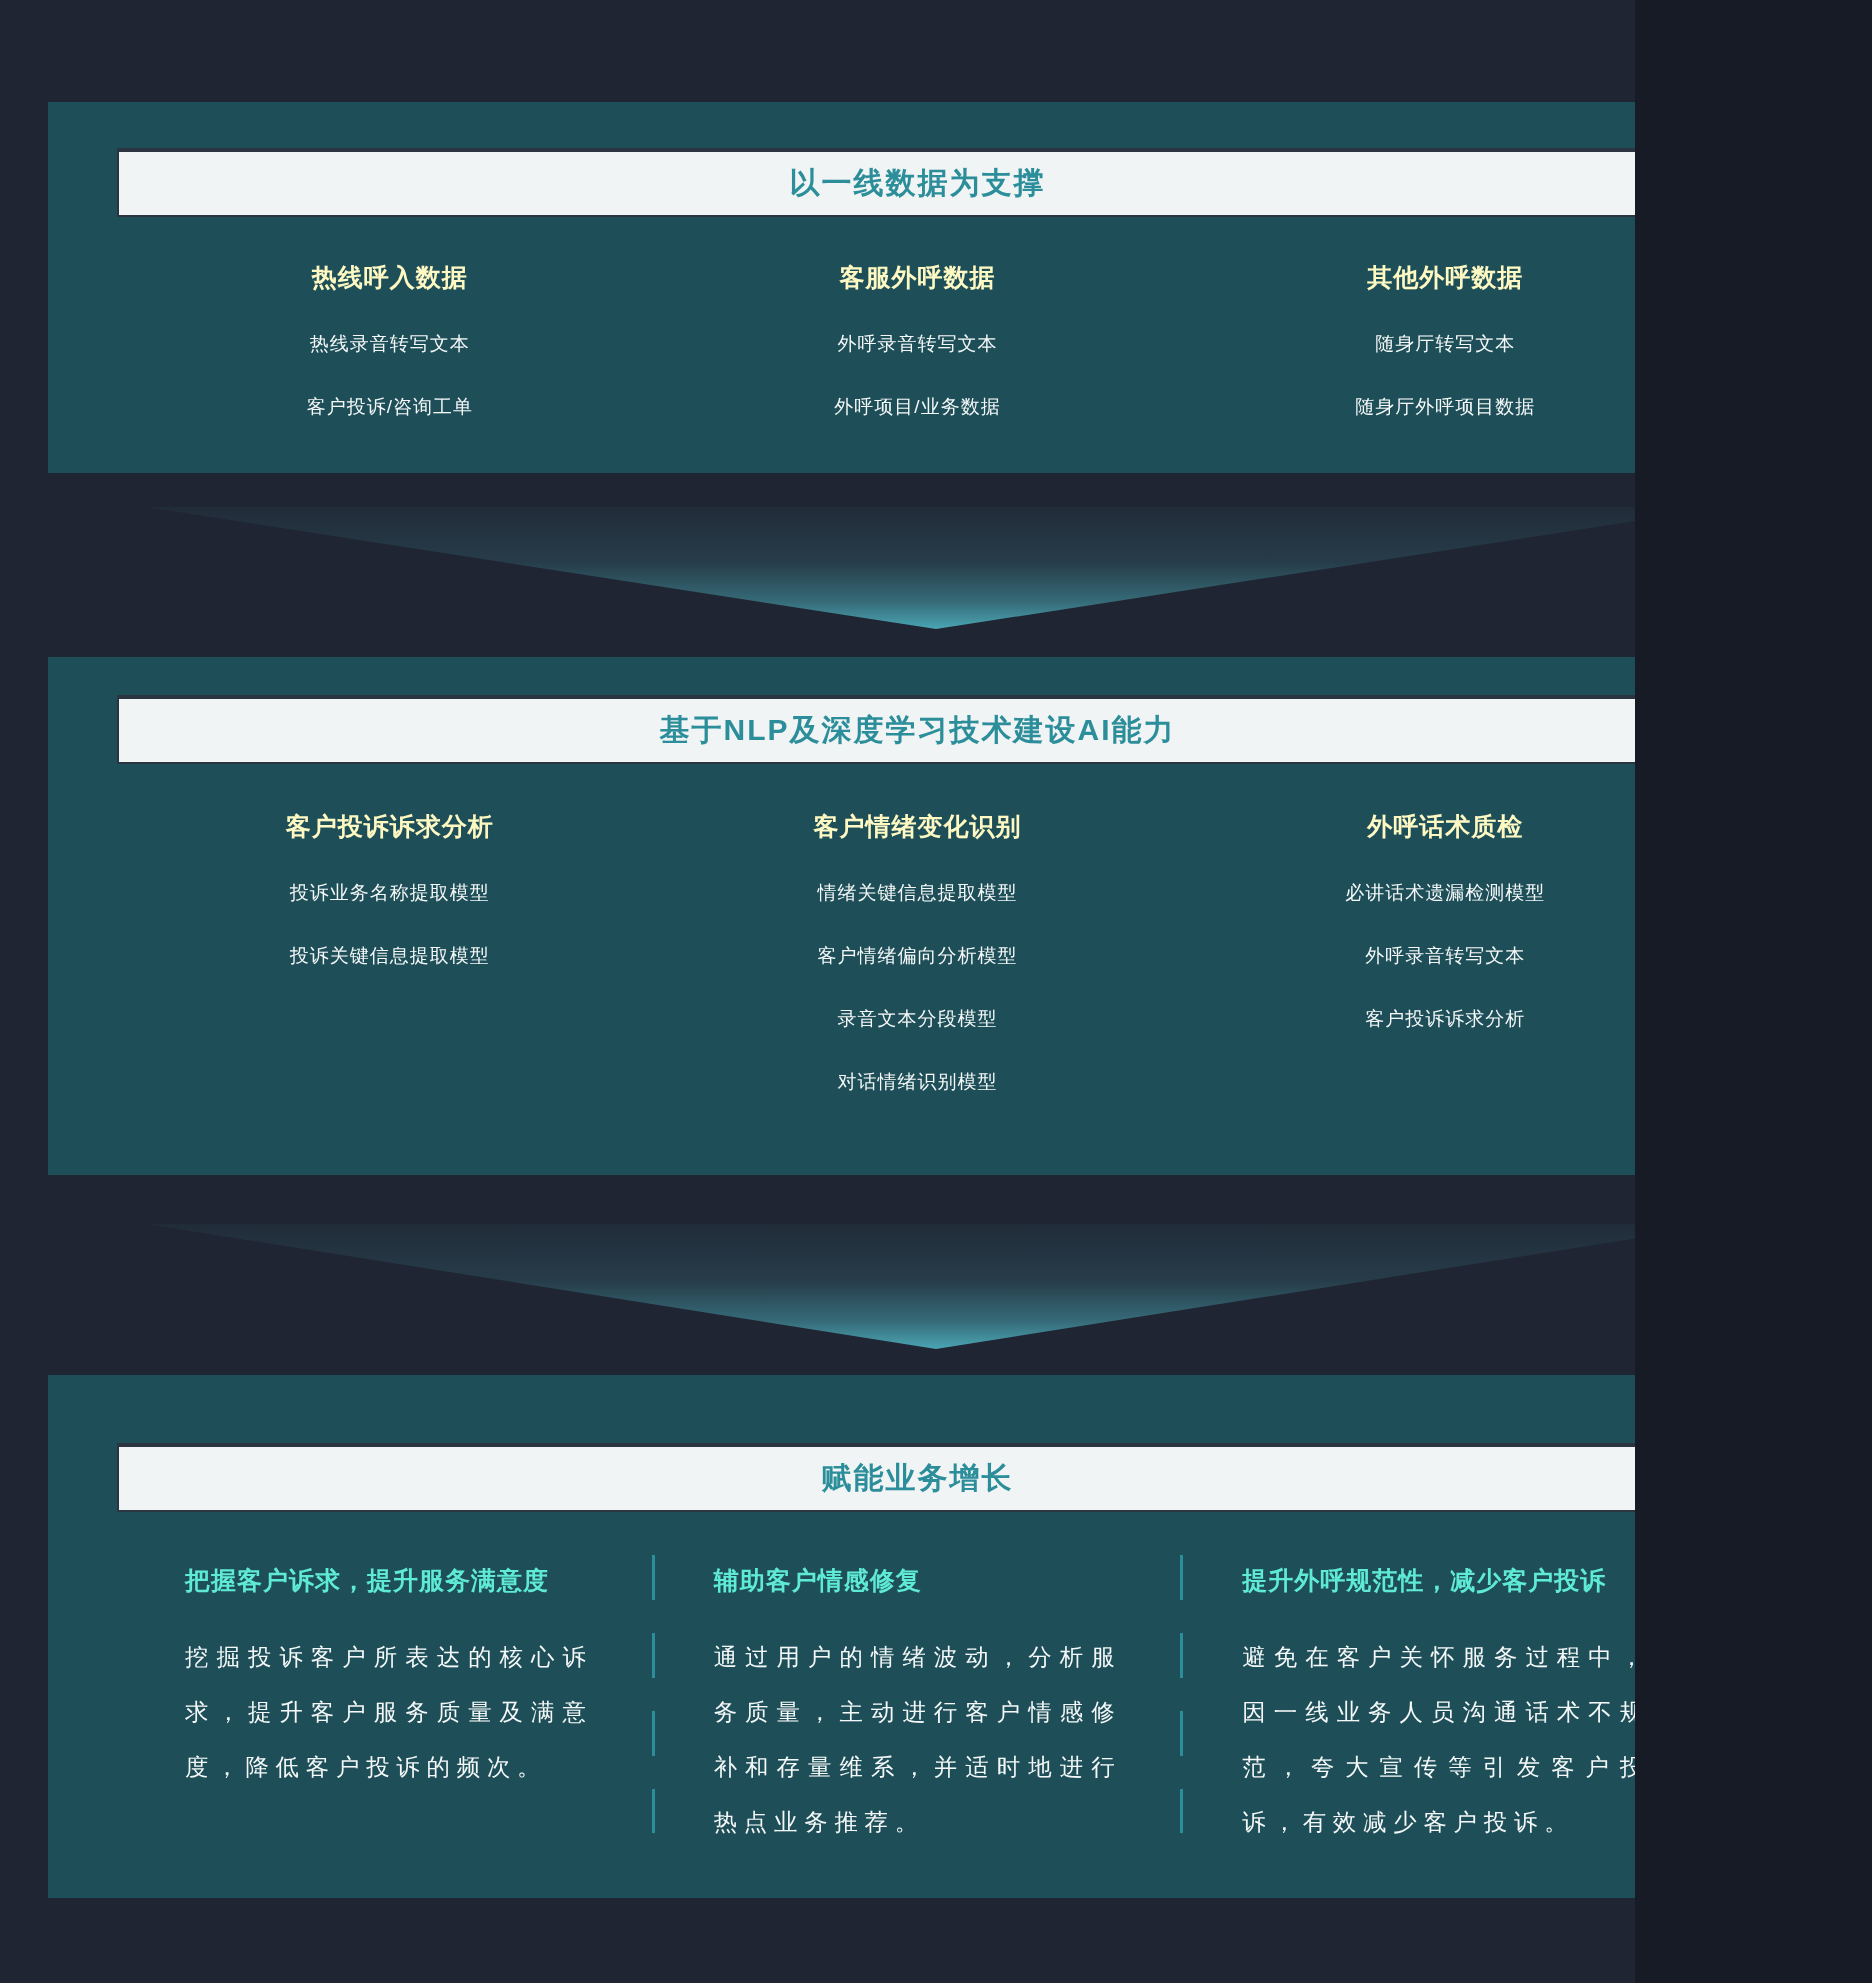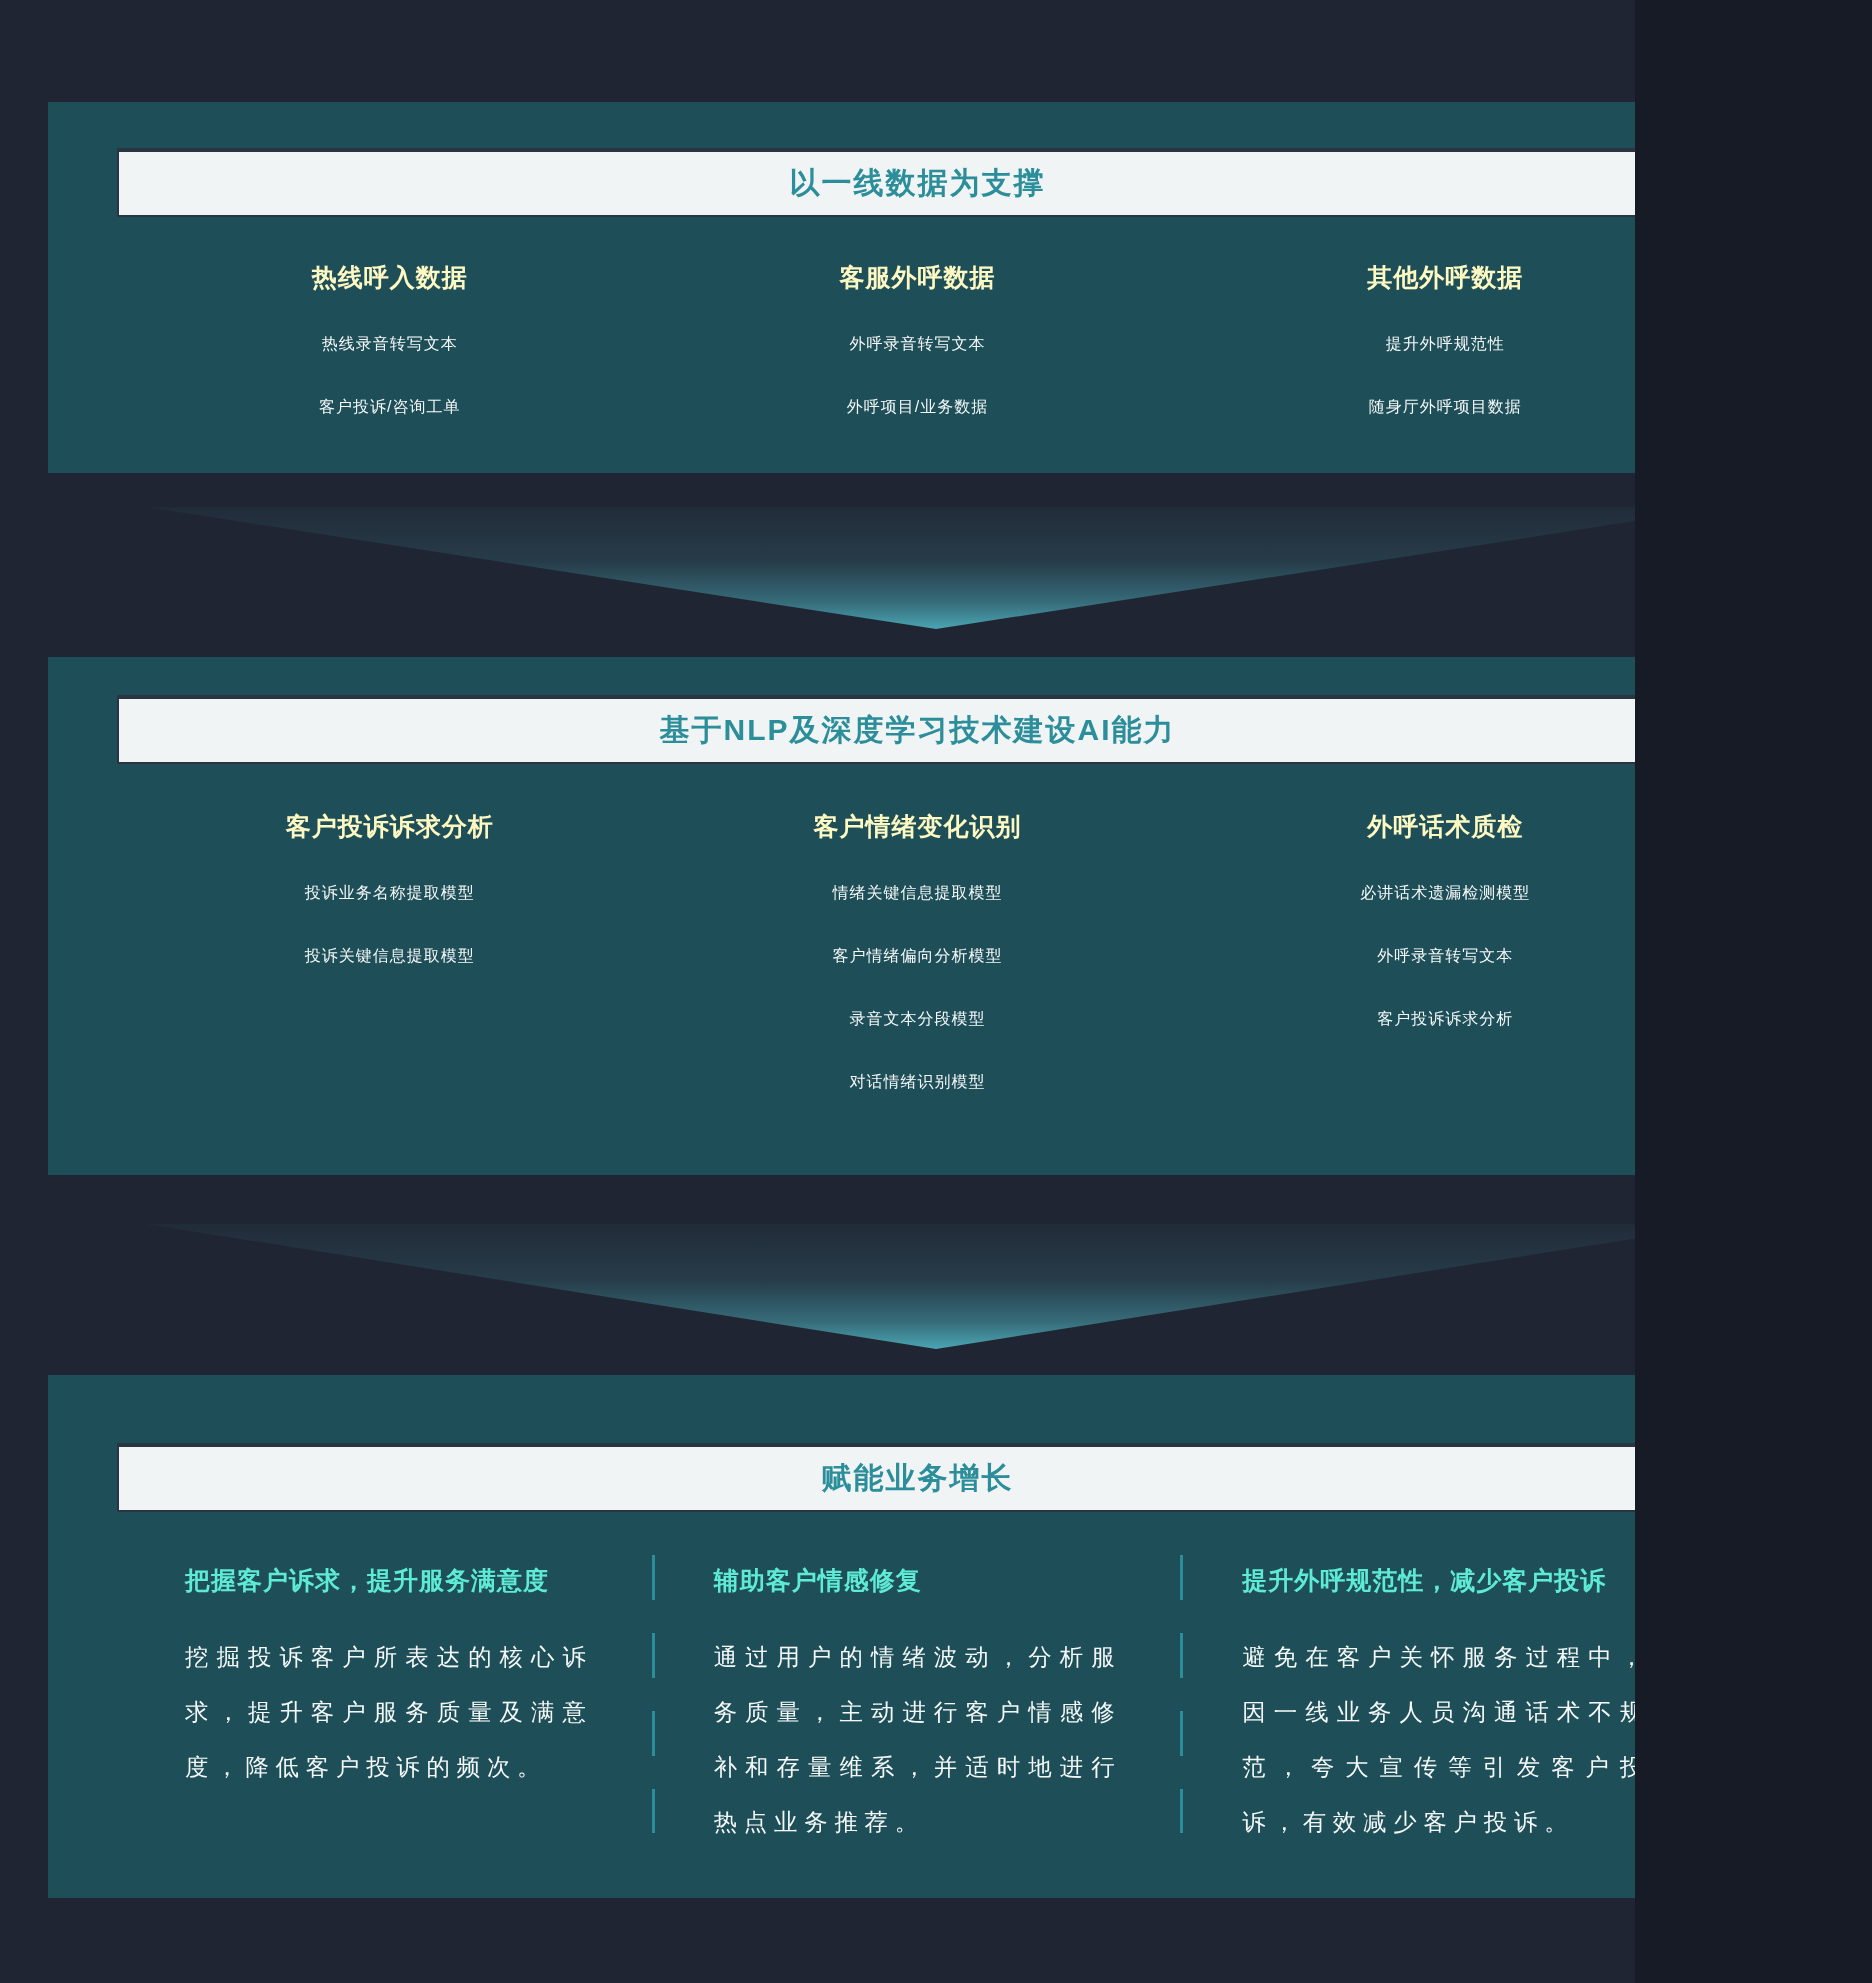--- a/index.html
+++ b/index.html
@@ -43,21 +43,21 @@
   .panel-2 .cols{top:156px;}
   .col{flex:1;text-align:center;}
   .col-title{
     margin:0 0 39px 0;
     color:#fef9c3;font-size:25px;font-weight:bold;
     line-height:27px;letter-spacing:1px;
   }
   .col-items{list-style:none;margin:0;padding:0;}
   .col-items li{
     margin:8px 0 36px 0;
-    color:#F4F8F8;font-size:16px;line-height:27px;letter-spacing:1px;
+    color:#F4F8F8;font-size:19px;line-height:27px;letter-spacing:1px;
   }
 
   .arrow-gap-glow{
     position:absolute;left:146px;width:1580px;
     background:linear-gradient(180deg,
       rgba(74,165,179,0.05) 0%,
       rgba(74,165,179,0.18) 45%,
       rgba(74,165,179,0.55) 78%,
       var(--glow-teal,#4AA5B3) 100%);
     clip-path:polygon(0 0,100% 0,50% 100%);
@@ -111,21 +111,21 @@
       <div class="col">
         <h3 class="col-title">客服外呼数据</h3>
         <ul class="col-items">
           <li>外呼录音转写文本</li>
           <li>外呼项目/业务数据</li>
         </ul>
       </div>
       <div class="col">
         <h3 class="col-title">其他外呼数据</h3>
         <ul class="col-items">
-          <li>提升外呼规范性</li>
+          <li>随身厅转写文本</li>
           <li>随身厅外呼项目数据</li>
         </ul>
       </div>
     </div>
   </section>
 
   <div class="arrow-gap-glow arrow-1"></div>
 
   <section class="panel panel-2">
     <div class="header-bar">

